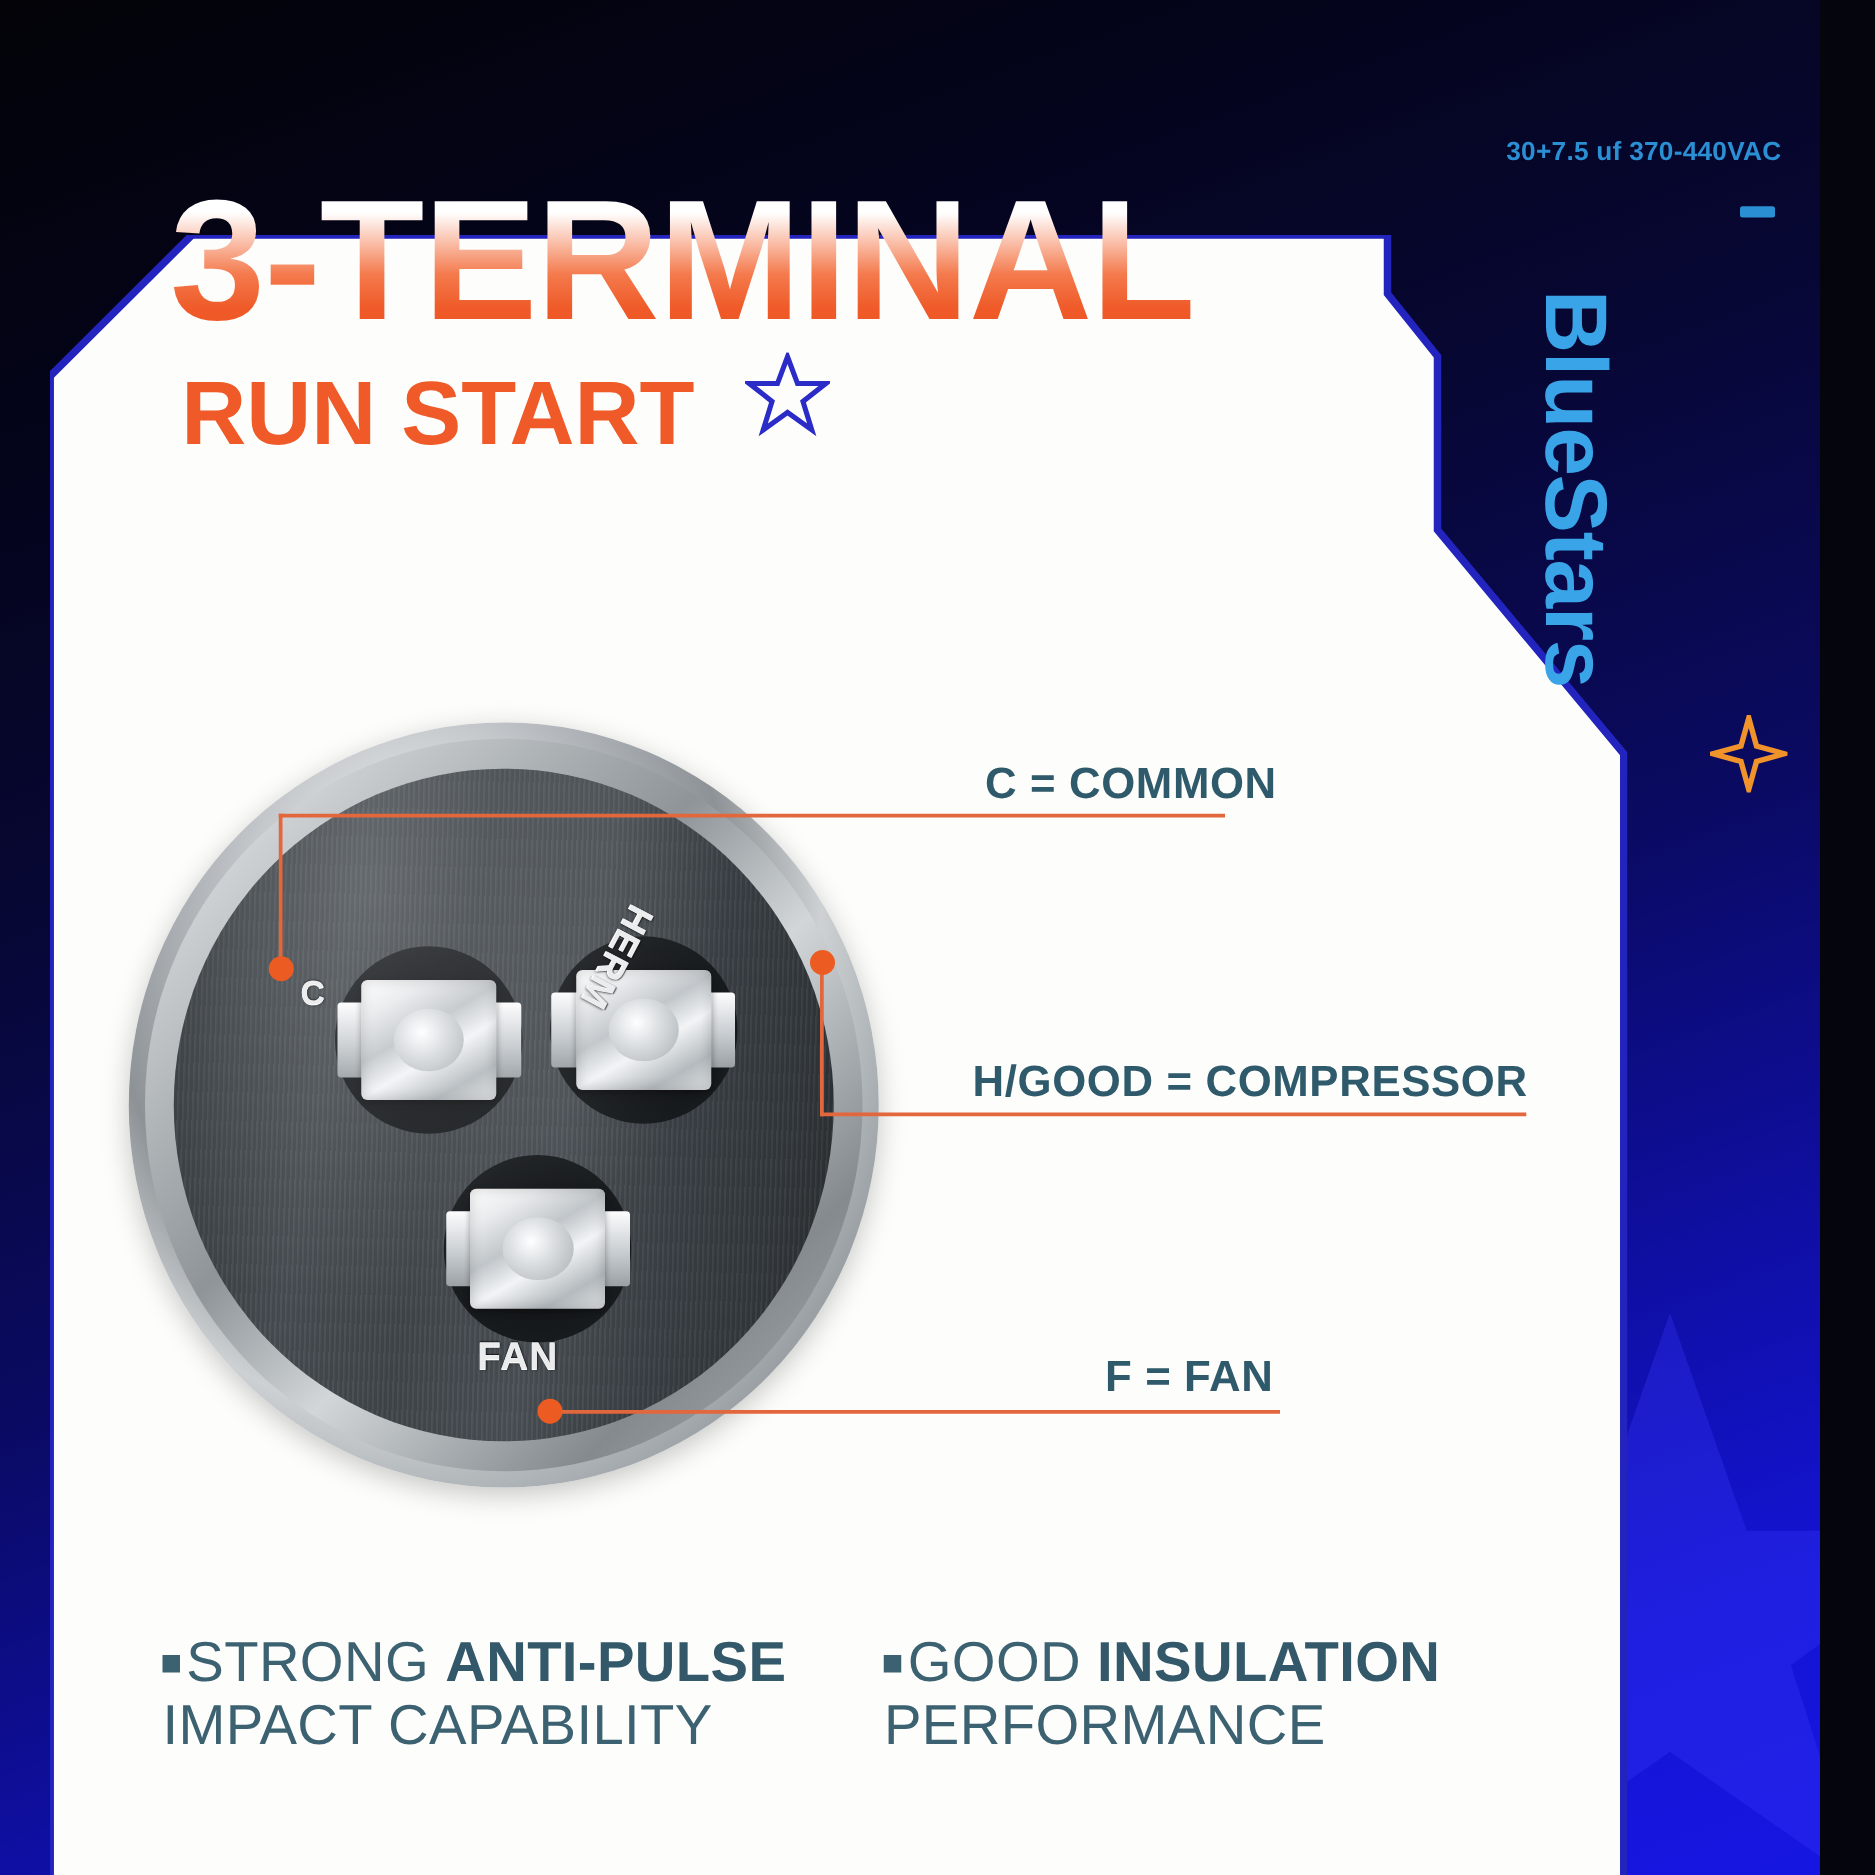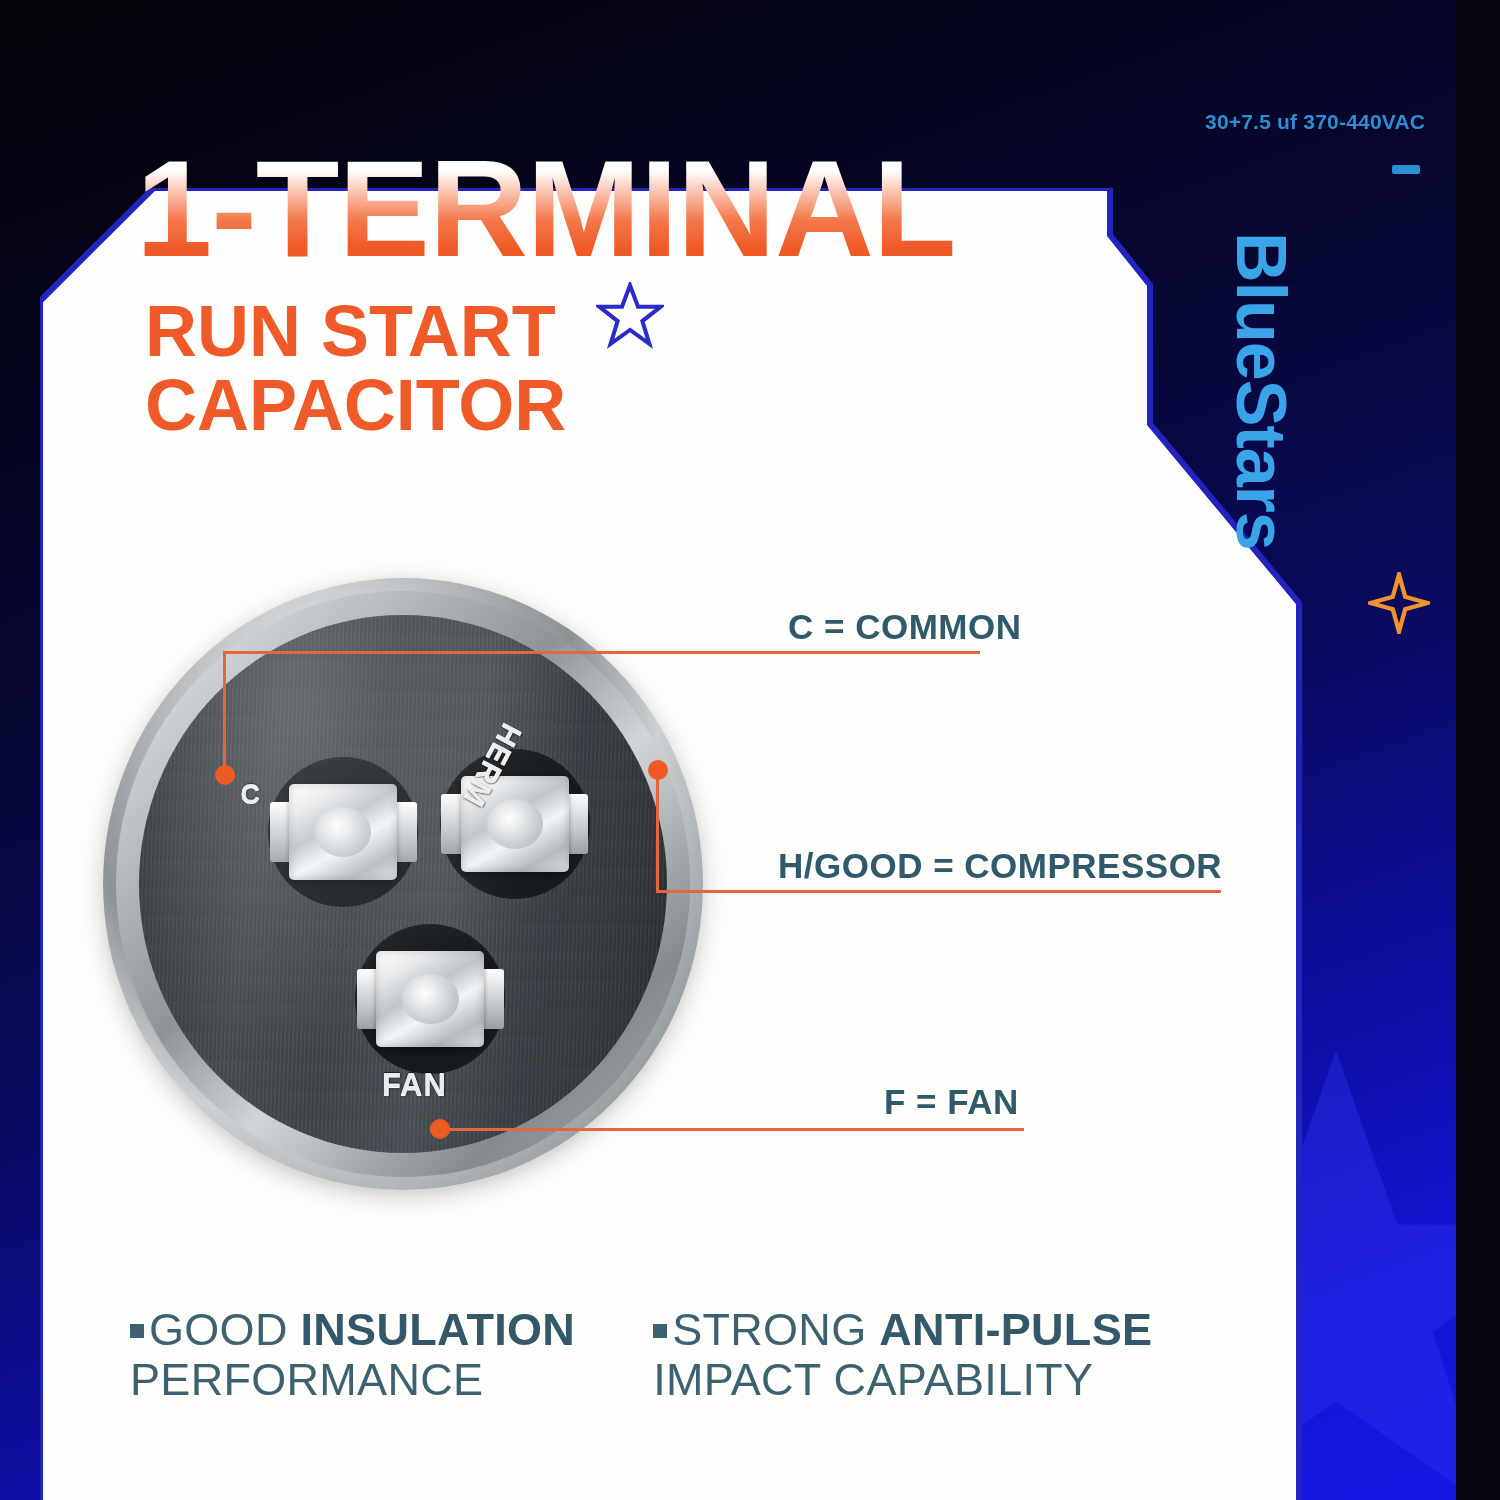--- a/index.html
+++ b/index.html
@@ -275,24 +275,23 @@
   <div class="spec">30+7.5 uf 370-440VAC</div>
   <div class="spec-dash"></div>
 
   <div class="brand">BlueStars</div>
   <div class="brand-star">
     <svg viewBox="0 0 100 100" aria-hidden="true">
       <path d="M50 4 L60 40 L96 50 L60 60 L50 96 L40 60 L4 50 L40 40 Z" fill="none" stroke="#f0932b" stroke-width="7" stroke-linejoin="miter"></path>
     </svg>
   </div>
 
-  <div class="headline">1-TERMINAL</div>
+  <div class="headline">3-TERMINAL</div>
   <div class="subhead">
     <span>RUN START</span>
-    <span class="ln2">CAPACITOR</span>
   </div>
   <div class="title-star">
     <svg viewBox="0 0 100 100" aria-hidden="true">
       <polygon points="50,5 61.8,36.5 95,36.5 68.2,57.5 78.5,91 50,70.5 21.5,91 31.8,57.5 5,36.5 38.2,36.5" fill="none" stroke="#2b2bc8" stroke-width="6" stroke-linejoin="miter"></polygon>
     </svg>
   </div>
 
   <div class="cap">
     <div class="cap-rim"></div>
     <div class="cap-rim2"></div>
@@ -332,24 +331,24 @@
   <div class="dot" style="left:648px;top:760px;"></div>
   <div class="callout-label" style="left:778px;top:846px;">H/GOOD = COMPRESSOR</div>
 
   <div class="callout-line" style="left:437px;top:1128px;width:587px;"></div>
   <div class="dot" style="left:430px;top:1119px;"></div>
   <div class="callout-label" style="left:884px;top:1082px;">F = FAN</div>
 
   <div class="features">
 
     <div class="feature">
+      <span class="bullet"></span><span>STRONG </span><b>ANTI-PULSE</b>
+      <span class="l2">IMPACT CAPABILITY</span>
+    </div>
+
+    <div class="feature">
       <span class="bullet"></span><span>GOOD </span><b>INSULATION</b>
       <span class="l2">PERFORMANCE</span>
     </div>
 
-    <div class="feature">
-      <span class="bullet"></span><span>STRONG </span><b>ANTI-PULSE</b>
-      <span class="l2">IMPACT CAPABILITY</span>
-    </div>
-
   </div>
 
 </div>
 
 </body></html>

